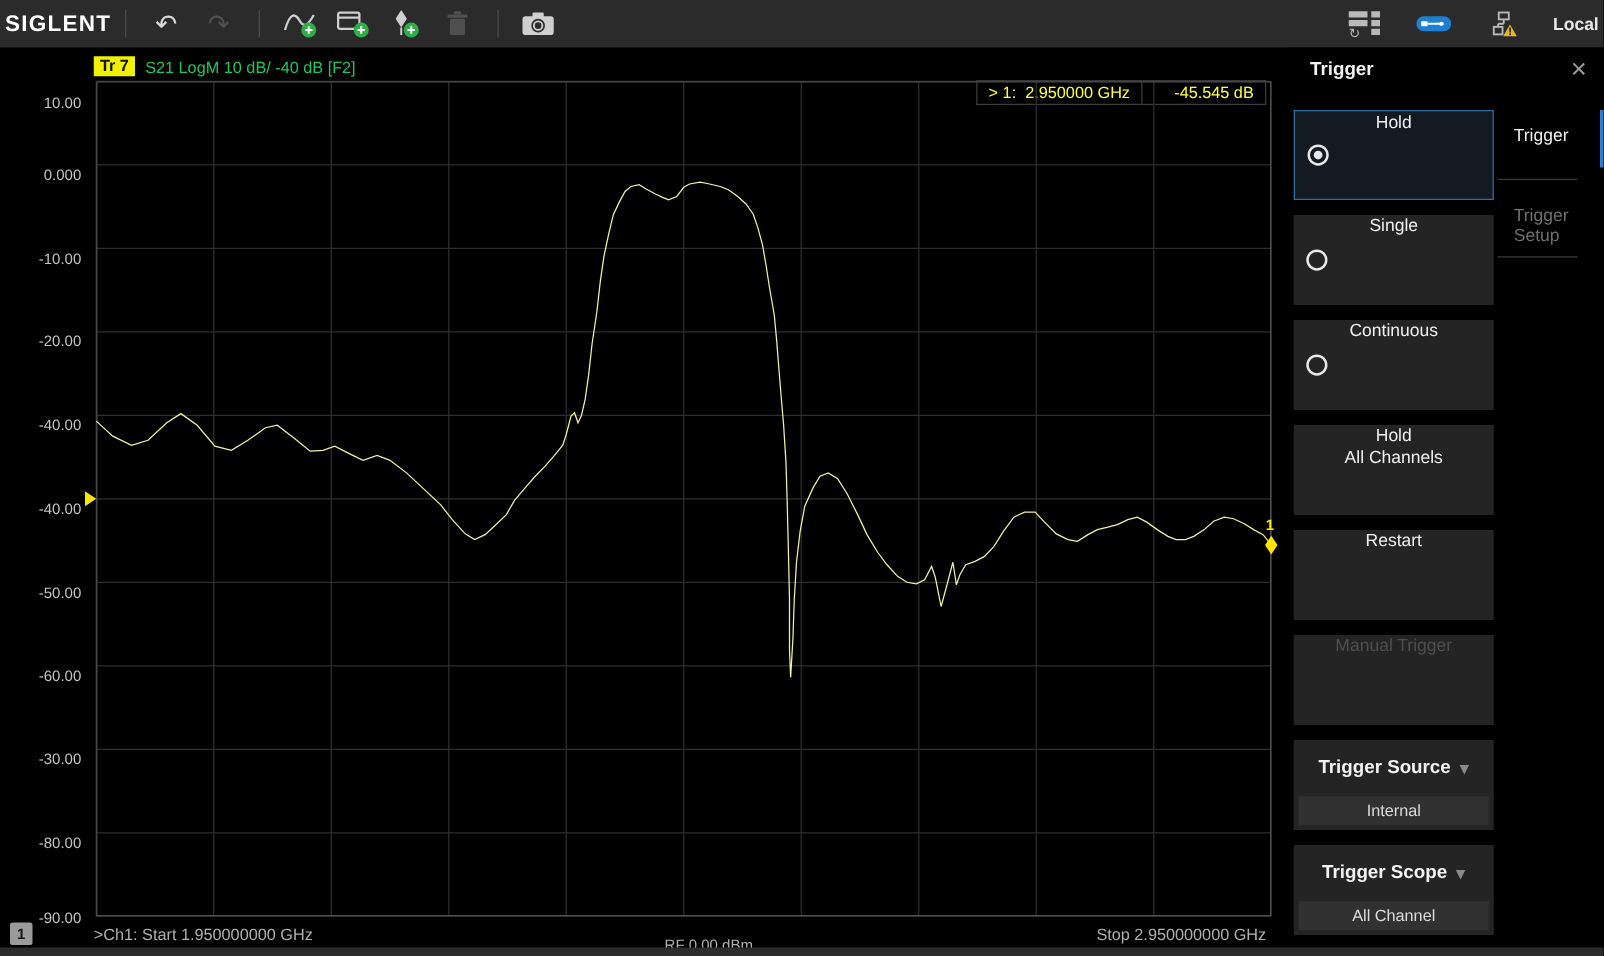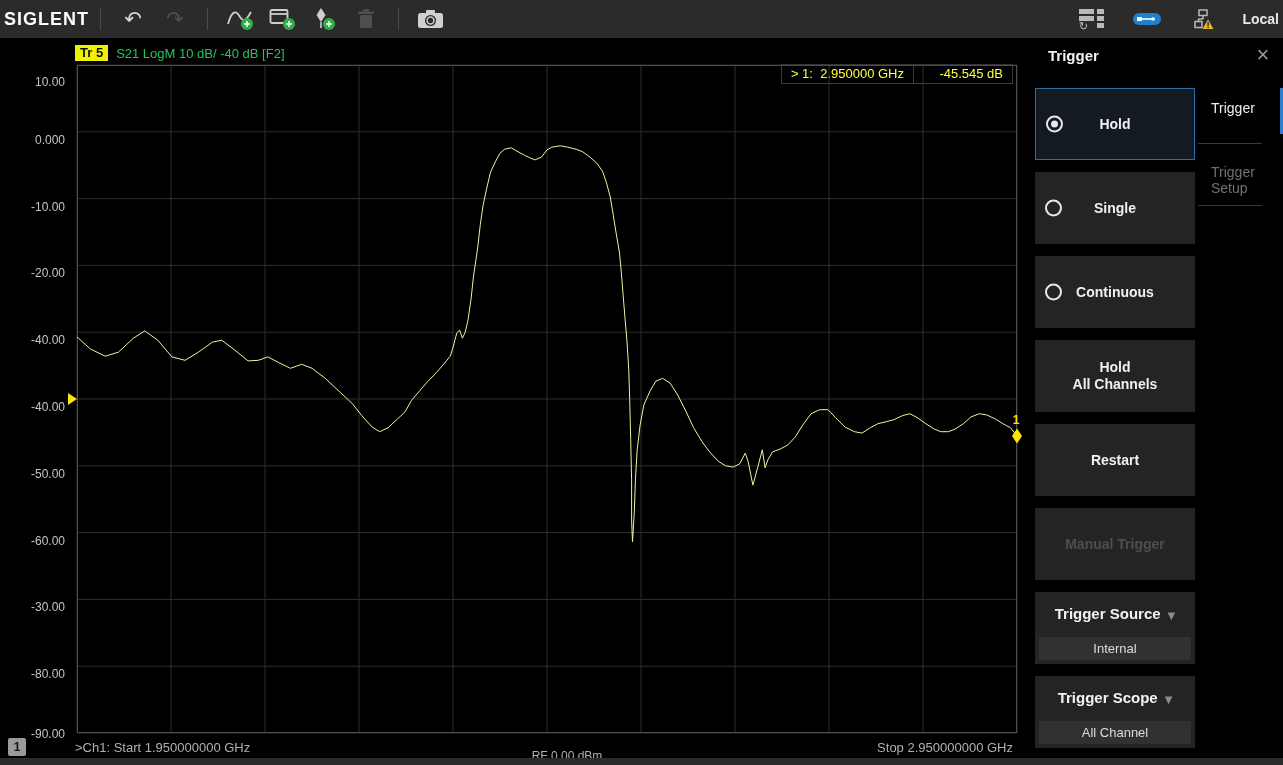--- a/index.html
+++ b/index.html
@@ -44,21 +44,21 @@
   .status-left{position:absolute;left:75px;top:740px;color:#b0b0b0;font-size:13px;}
   .status-center{position:absolute;left:77px;width:980px;top:749px;text-align:center;color:#b0b0b0;font-size:12px;}
   .status-right{position:absolute;left:77px;width:936px;top:740px;text-align:right;color:#b0b0b0;font-size:13px;}
 
   
   .panel{position:absolute;left:1030px;top:38px;width:253px;height:720px;background:#000;}
   .panel-title{position:absolute;left:18px;top:9px;color:#f2f2f2;font-weight:bold;font-size:15px;}
   .panel-close{position:absolute;right:8px;top:5px;color:#9a9a9a;font-size:22px;width:24px;height:24px;
                text-align:center;line-height:24px;}
   .pbtn{position:absolute;left:5px;width:160px;height:72px;background:#242424;box-sizing:border-box;
-        display:flex;align-items:center;justify-content:center;color:#f0f0f0;font-size:14px;font-weight:bold;
+        display:flex;justify-content:center;color:#f0f0f0;font-size:14px;font-weight:normal;
         text-align:center;line-height:17px;}
   .pbtn.selected{background:#141a21;border:1px solid #2e6da4;}
   .pbtn.disabled{color:#4e4e4e;}
   .radio{position:absolute;left:10px;top:50%;transform:translateY(-50%);width:13px;height:13px;
          border:2px solid #e8e8e8;border-radius:50%;}
   .radio.on::after{content:"";position:absolute;left:3px;top:3px;width:7px;height:7px;background:#e8e8e8;border-radius:50%;}
 
   .dd-block{position:absolute;left:5px;width:160px;height:72px;background:#242424;}
   .dd-label{position:absolute;top:13px;left:0;right:0;text-align:center;color:#f2f2f2;font-weight:bold;font-size:15px;}
   .dd-arrow{color:#8a8a8a;font-size:10px;margin-left:7px;font-family:"DejaVu Sans",sans-serif;}
@@ -155,21 +155,21 @@
           <polygon points="16,11.5 21.5,21 10.5,21" fill="#e8b820"></polygon>
           <rect x="15.4" y="14" width="1.4" height="4" fill="#2b2b2b"></rect>
           <rect x="15.4" y="18.7" width="1.4" height="1.4" fill="#2b2b2b"></rect>
         </svg>
       </div>
       <div class="local-label">Local</div>
     </div>
   </div>
 
   <div class="trace-bar">
-    <span class="tr-badge">Tr 5</span>
+    <span class="tr-badge">Tr 7</span>
     <span class="tr-label">S21 LogM 10 dB/ -40 dB [F2]</span>
   </div>
 
   <div class="readout">
     <span class="cell"><span>&gt; 1:</span>&nbsp;&nbsp;<span>2.950000 GHz</span></span>
     <span class="cell">-45.545 dB</span>
   </div>
 
   <div class="y-labels" id="y-labels">
       <div class="ylabel" style="top: 0px; transform: translateY(2px);">10.00</div>

